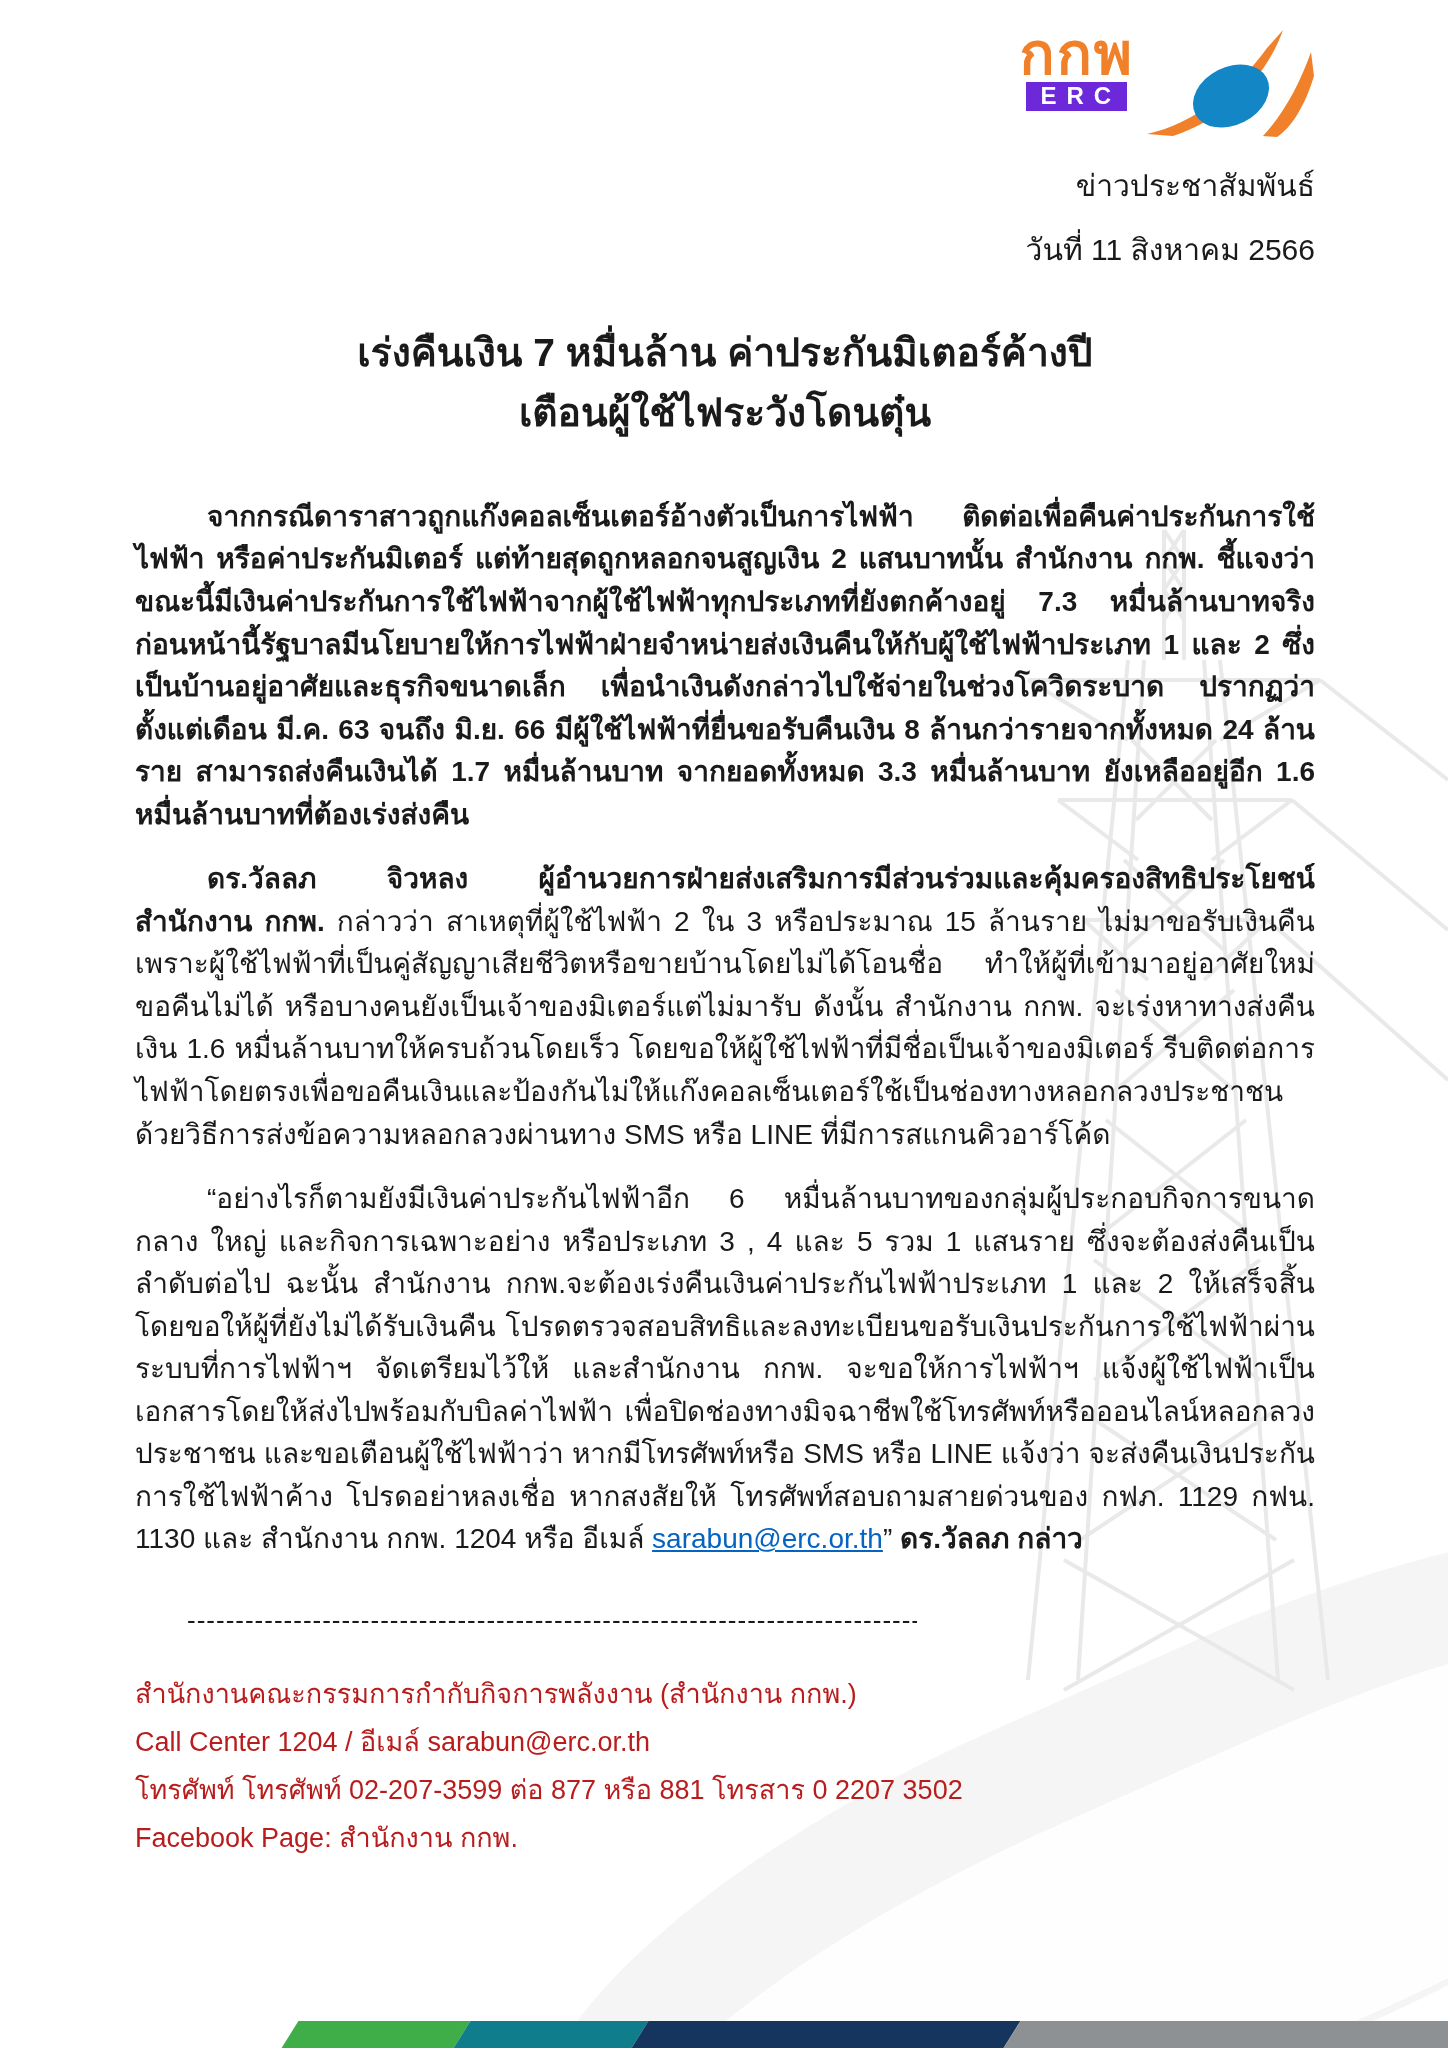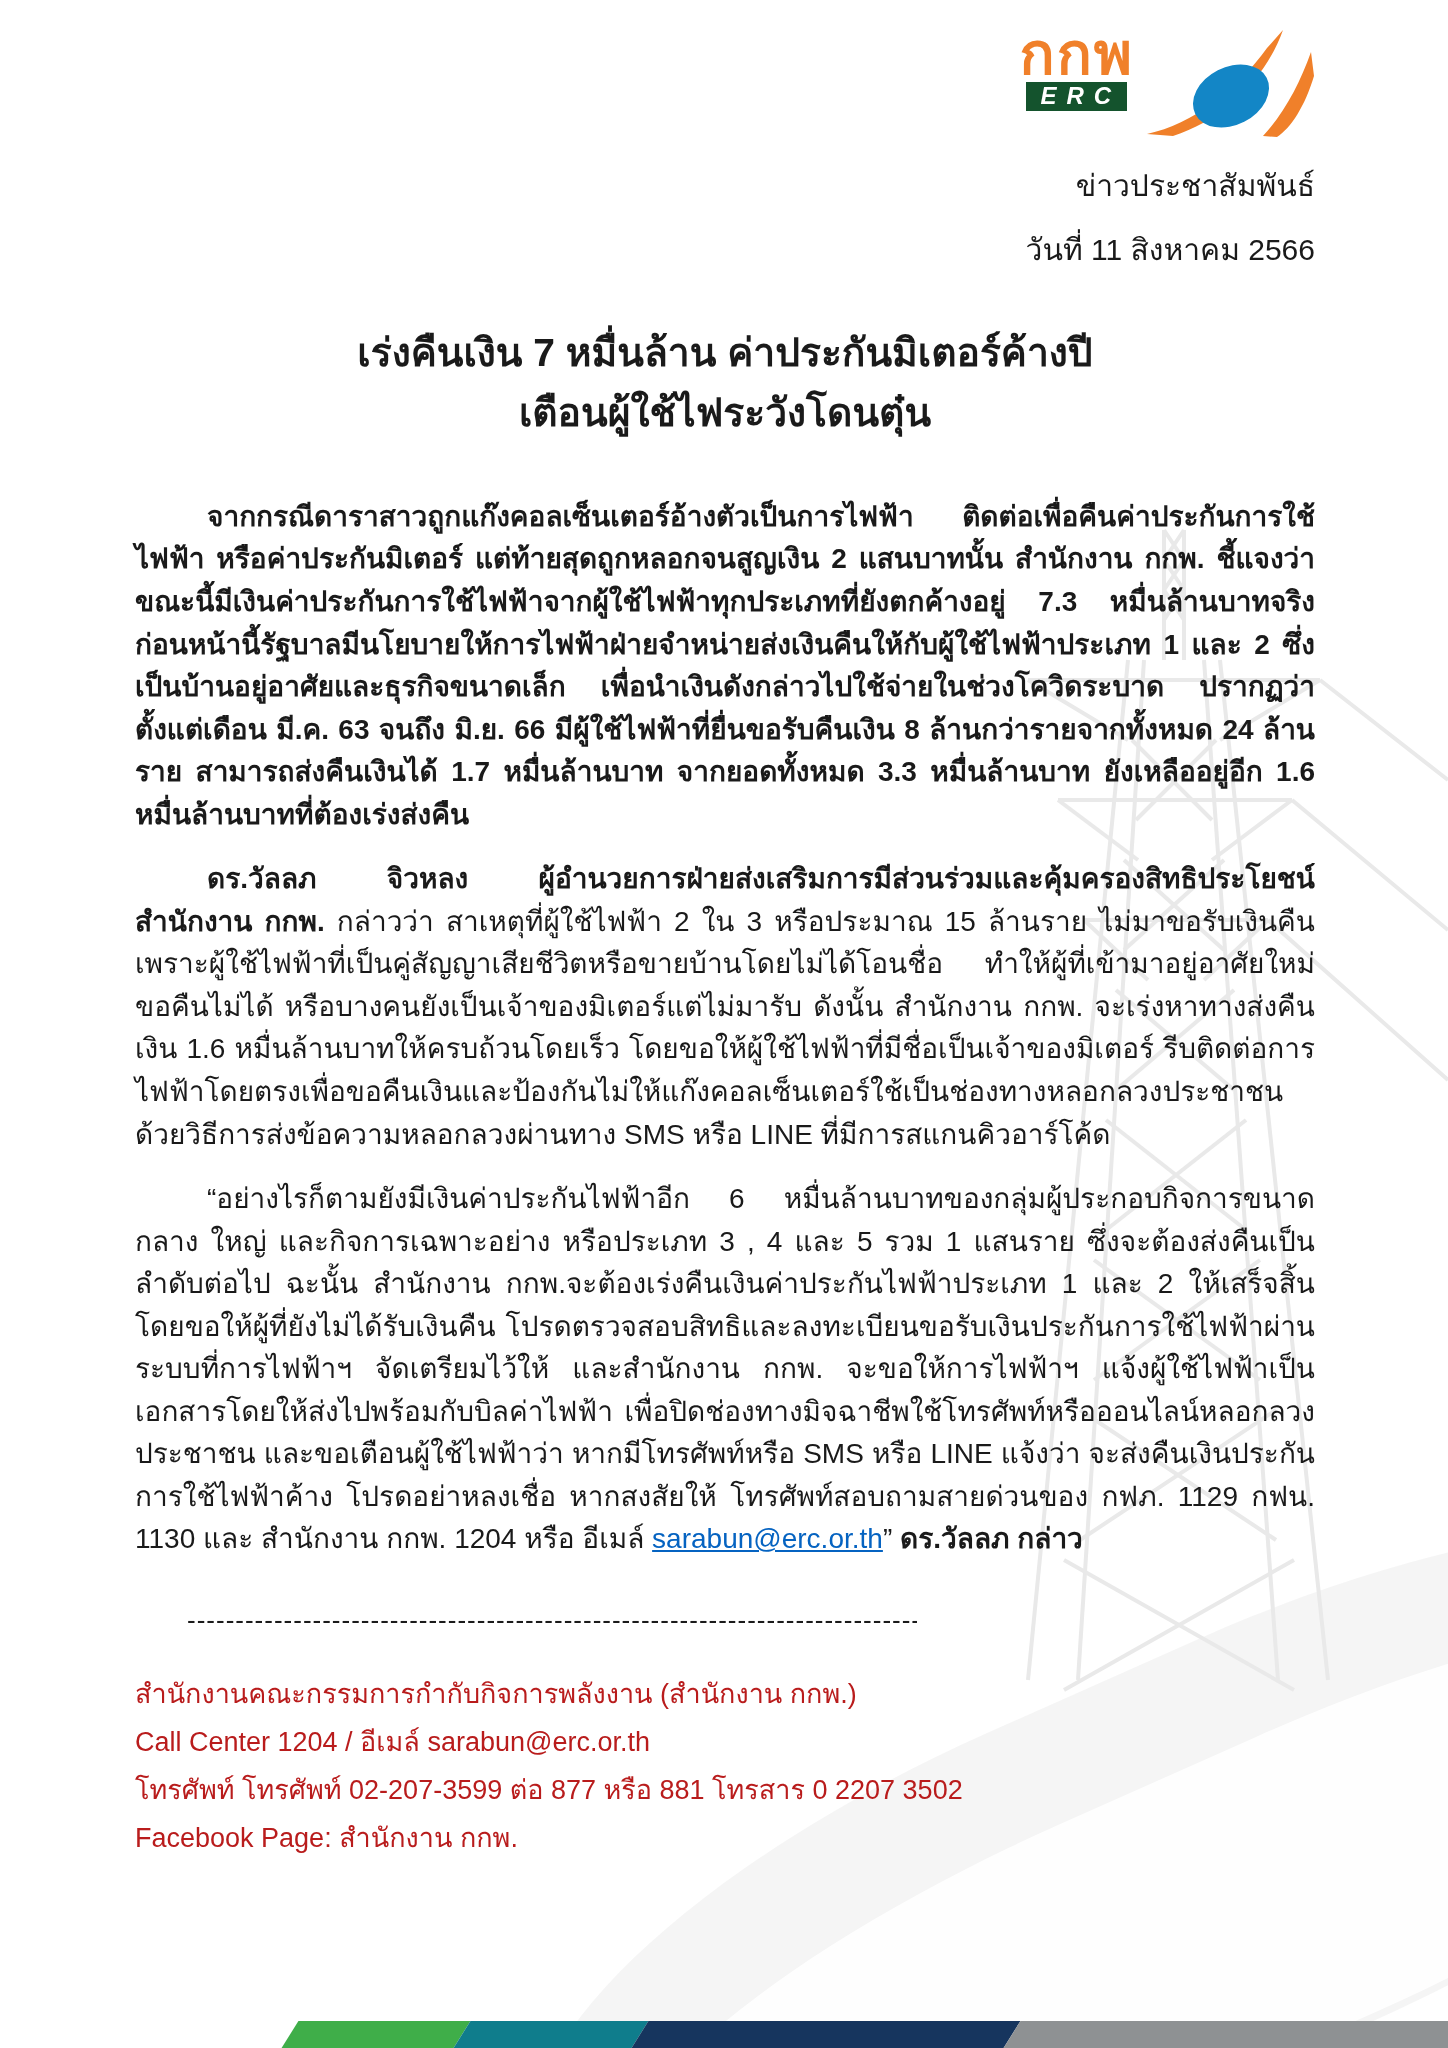--- a/index.html
+++ b/index.html
@@ -136,21 +136,21 @@
       <line x1="180" y1="200" x2="270" y2="280"></line>
     </svg>
   </div>
 
   <div class="content">
 
     <div class="header">
       <div class="logo">
         <div class="logo-left">
           <div class="logo-thai" style="color: rgb(240, 128, 42);">กกพ</div>
-          <div class="logo-erc" style="background: #14532d; font-style: italic;">ERC</div>
+          <div class="logo-erc" style="background: #6d28d9;">ERC</div>
         </div>
         <span>
           <svg width="170" height="110" viewBox="0 0 170 110">
             <path d="M2,106 C48,96 92,62 122,20 L138,2 C122,48 80,92 28,108 Z" fill="#f0802a"></path>
             <ellipse cx="86" cy="68" rx="40" ry="29" fill="#1386c6" transform="rotate(-27 86 68)"></ellipse>
             <path d="M118,108 C140,84 155,55 166,24 L169,48 C160,78 146,100 132,109 Z" fill="#f0802a"></path>
           </svg>
         </span>
       </div>
       <div class="doc-type">ข่าวประชาสัมพันธ์</div>

